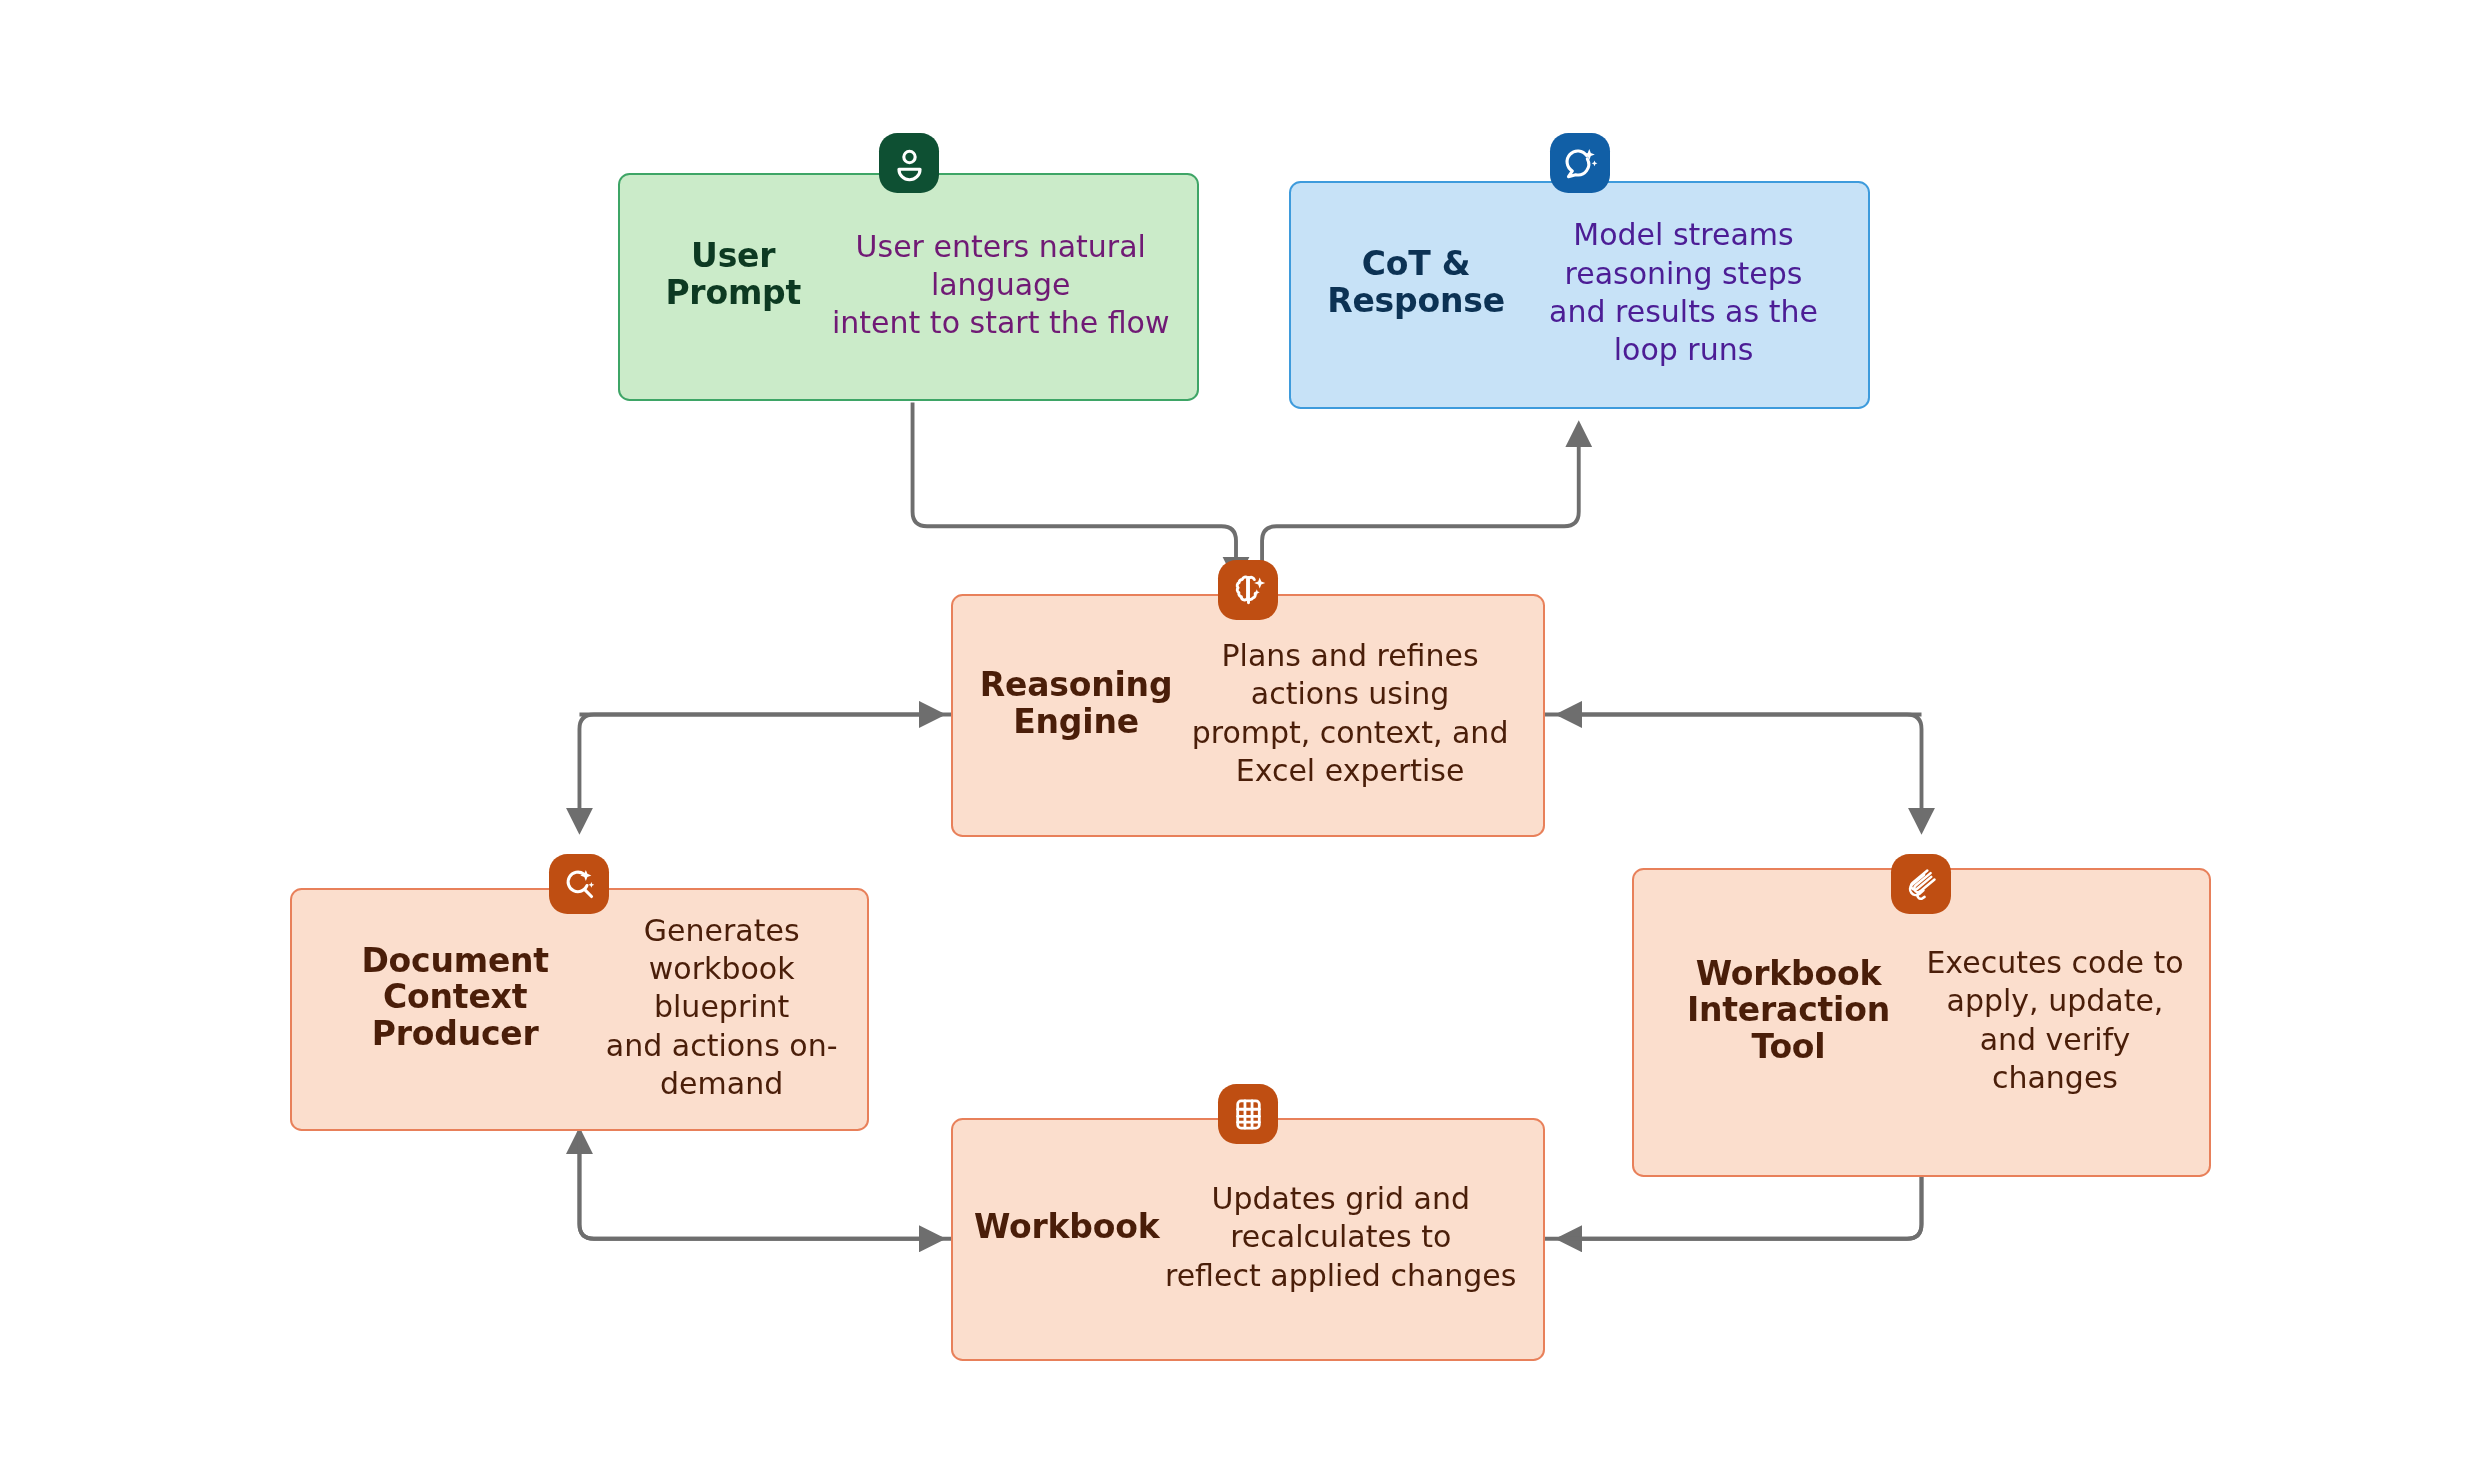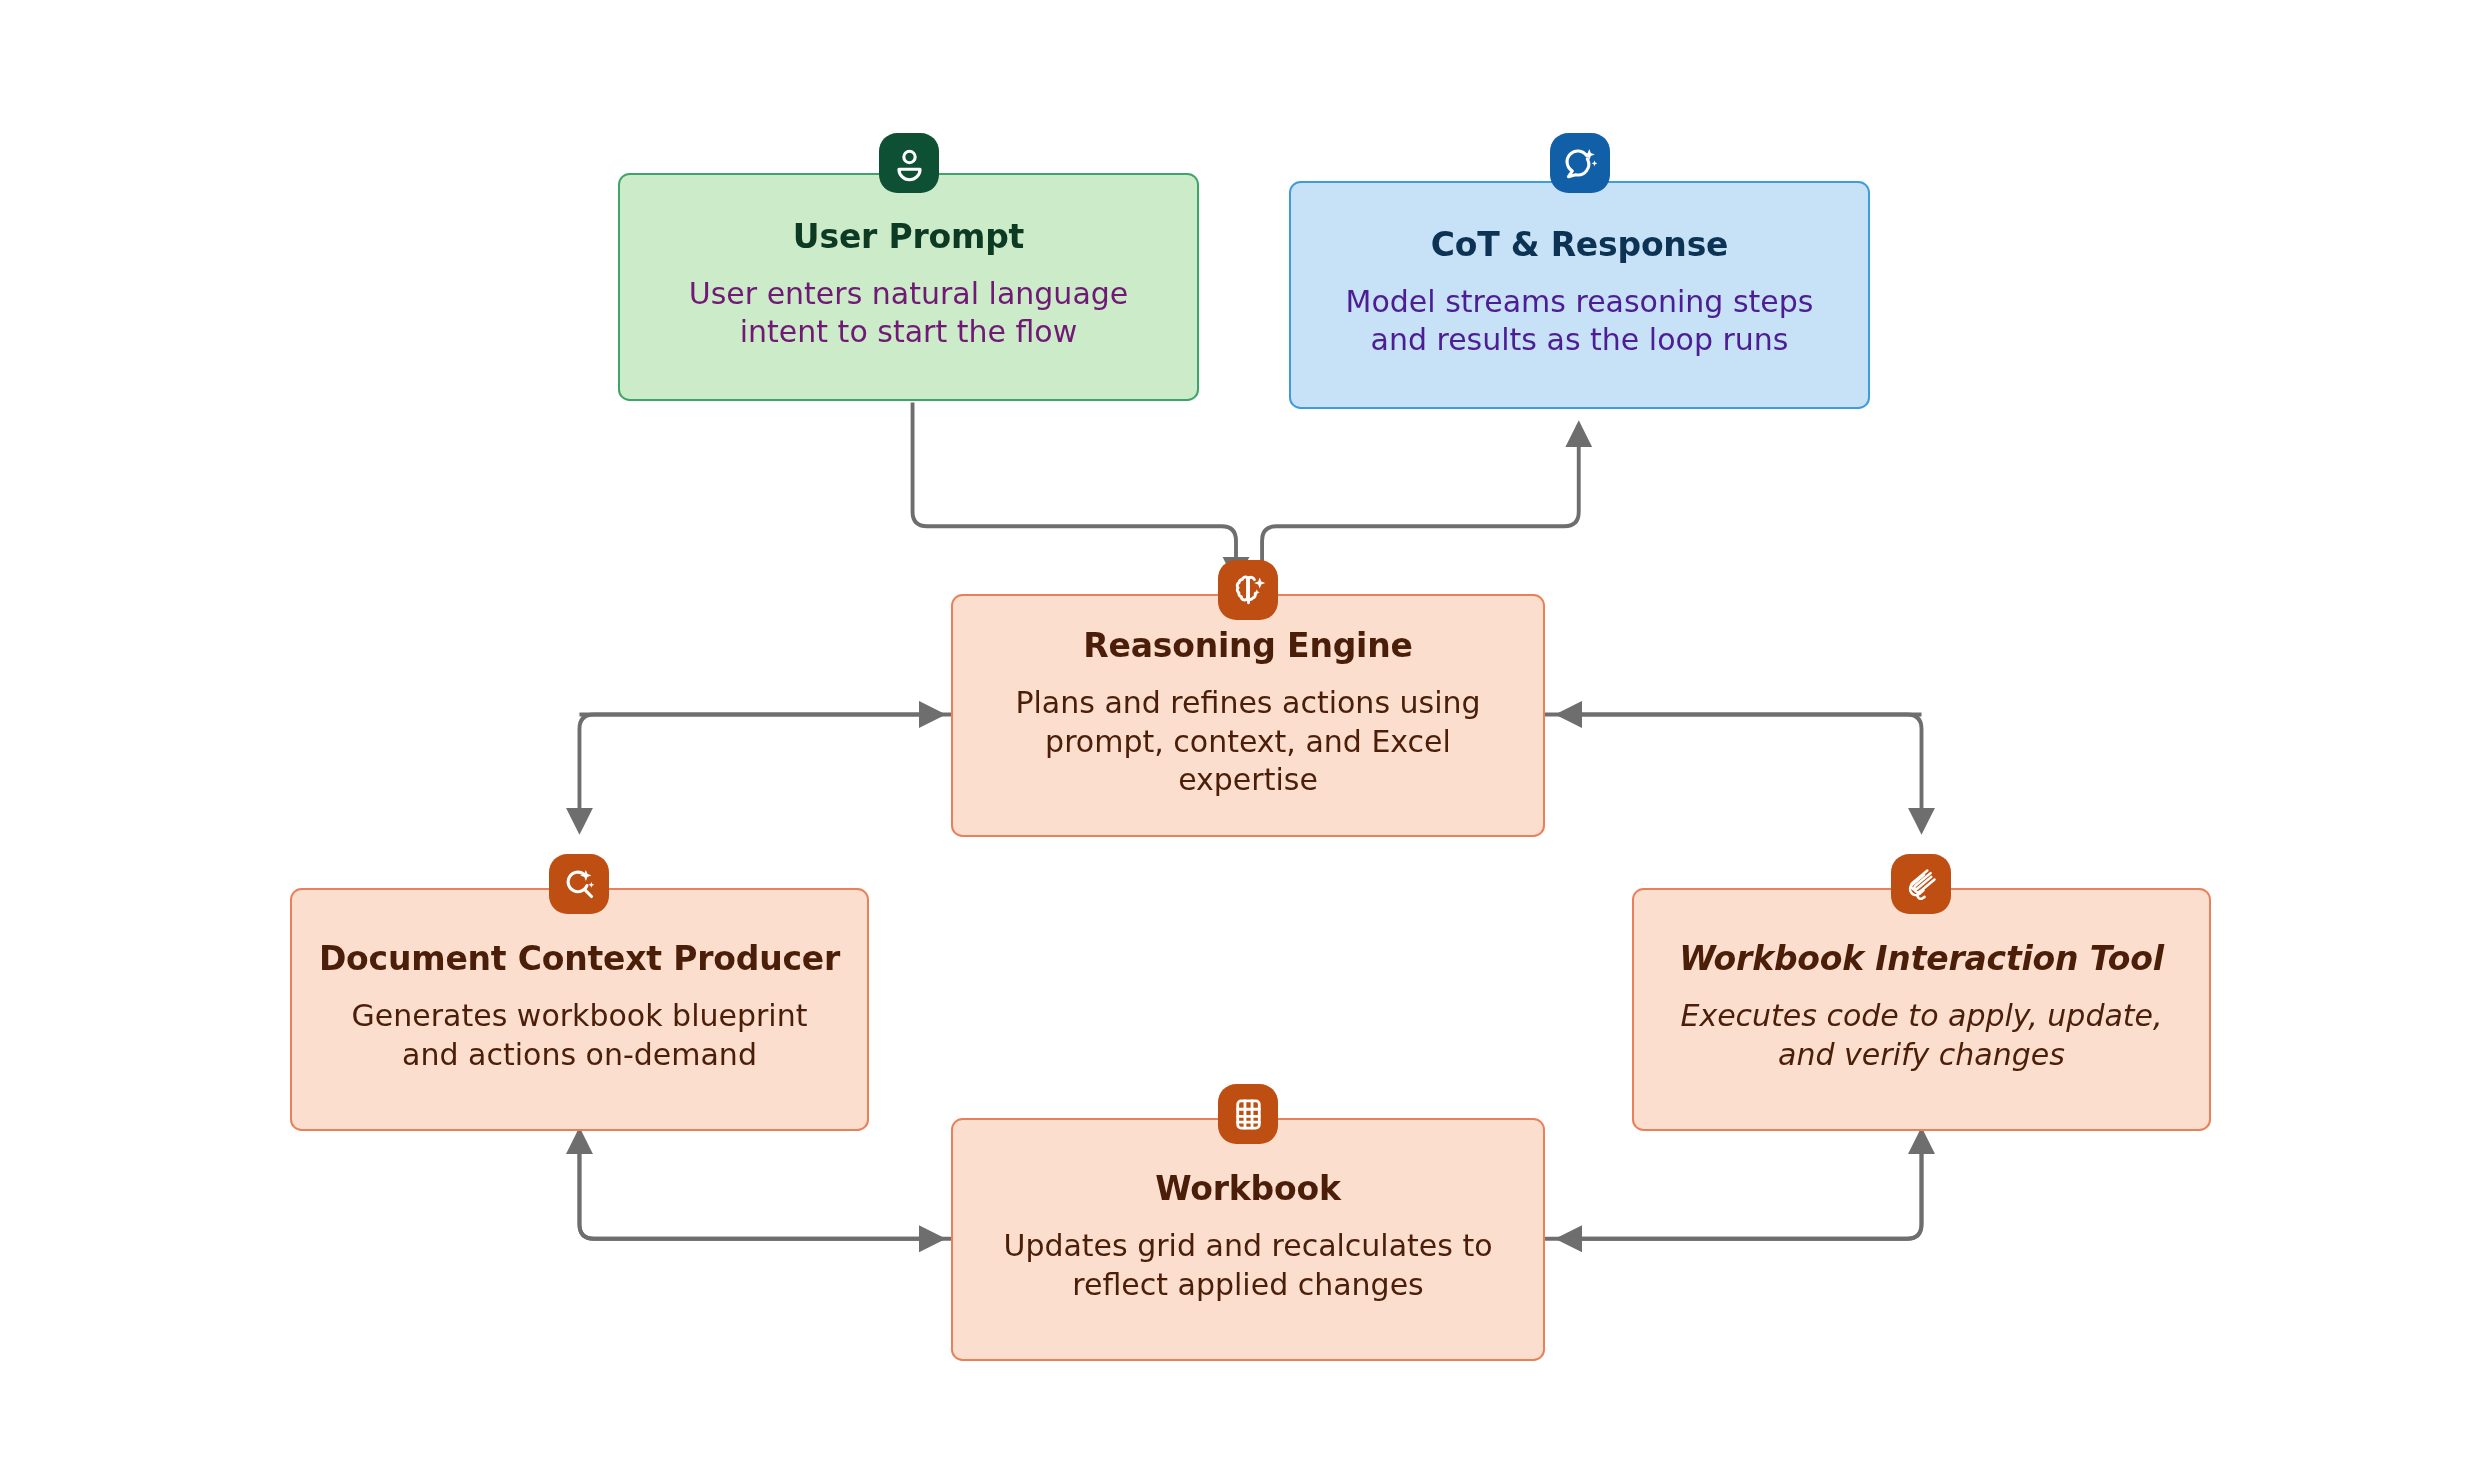--- a/index.html
+++ b/index.html
@@ -29,21 +29,20 @@
     pointer-events: none;
   }
 
   .node {
     position: absolute;
     box-sizing: border-box;
     border-radius: 11.6px;
     border-width: 2.9px;
     border-style: solid;
     display: flex;
-    flex-direction: column;
     align-items: center;
     justify-content: center;
     text-align: center;
     padding: 9.7px 21px 13.5px 21px;
   }
   .node-title {
     font-weight: bold;
     font-size: 33px;
     letter-spacing: -0.2px;
     line-height: 1.12;
@@ -174,21 +173,21 @@
   </div>
   <div class="badge b-orange" style="left:549px; top:854px;">
     <svg width="39" height="39" viewBox="0 0 24 24" fill="none" stroke="#ffffff" stroke-width="1.9" stroke-linecap="round" stroke-linejoin="round">
       <path d="M14.6 5.6 a6.0 6.0 0 1 0 2.0 7.0"></path>
       <path d="M14.9 14.9 L19.4 19.4"></path>
       <path d="M15.9 3.0 L16.85 5.45 L19.3 6.4 L16.85 7.35 L15.9 9.8 L14.95 7.35 L12.5 6.4 L14.95 5.45 Z" fill="#ffffff" stroke="none"></path>
       <path d="M19.3 10.4 L19.82 11.68 L21.1 12.2 L19.82 12.72 L19.3 14.0 L18.78 12.72 L17.5 12.2 L18.78 11.68 Z" fill="#ffffff" stroke="none"></path>
     </svg>
   </div>
 
-  <div class="node v-orange" style="left:1632px; top:888px; width:579px; height:243px;font-style:italic;">
+  <div class="node v-orange" style="left:1632px; top:868px; width:579px; height:309px;">
     <div class="node-title">Workbook Interaction Tool</div>
     <div class="node-desc">
       <div>Executes code to apply, update,</div>
       <div>and verify changes</div>
     </div>
   </div>
   <div class="badge b-orange" style="left:1891px; top:854px;">
     <svg width="39" height="39" viewBox="0 0 24 24" fill="none" stroke="#ffffff" stroke-width="1.55" stroke-linecap="round" stroke-linejoin="round">
       <path d="M17.6 5.0 L8.4 12.6 a2.3 2.3 0 0 0 2.9 3.6 L20.0 8.9"></path>
       <path d="M15.6 3.4 L6.4 11.0 a2.3 2.3 0 0 0 2.9 3.6 L18.0 7.3"></path>

